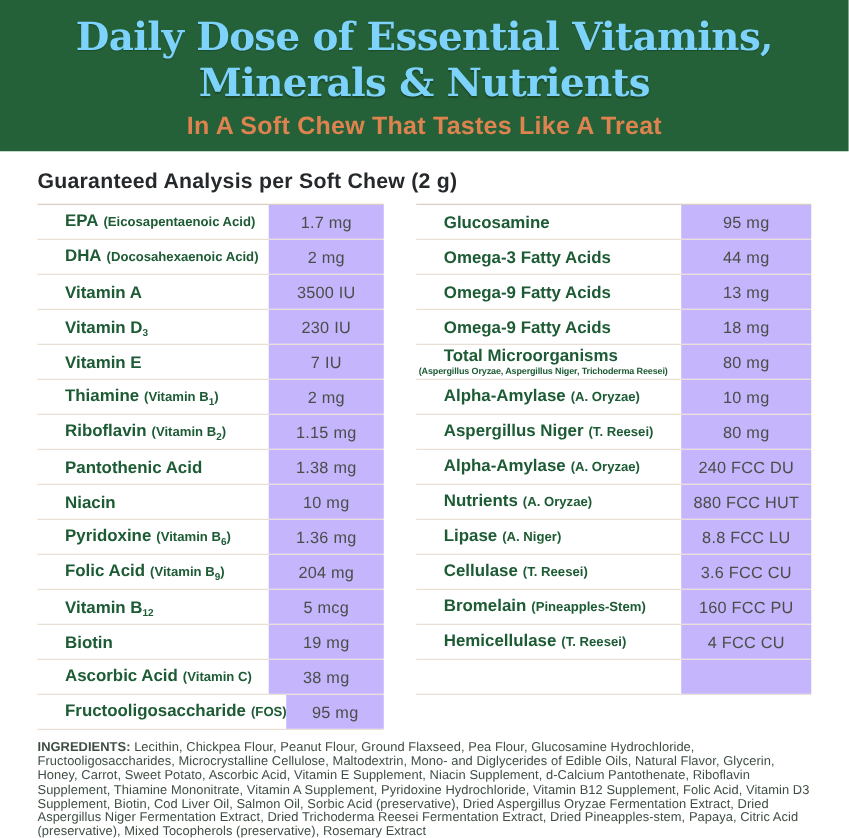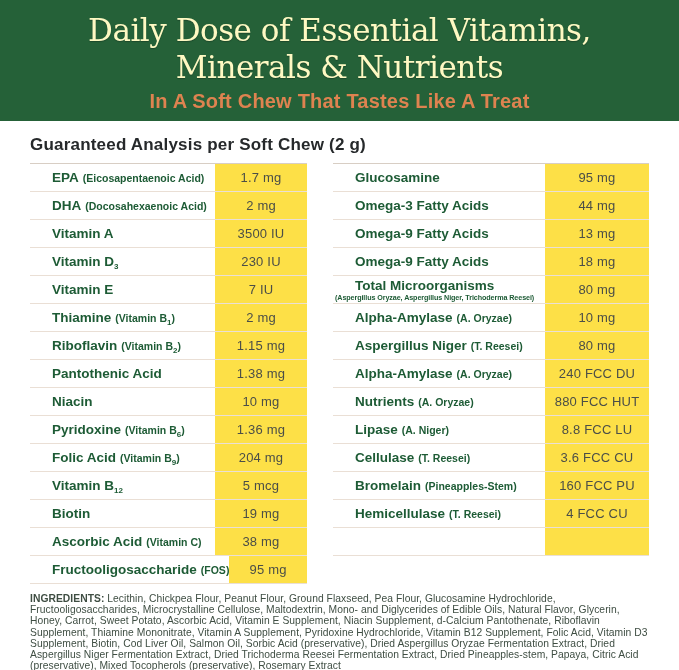--- a/index.html
+++ b/index.html
@@ -11,24 +11,24 @@
     position: relative;
   }
   .header {
     height: 121px;
     background: #256138;
     text-align: center;
     padding-top: 12px;
   }
   .title {
     font-family: "DejaVu Serif", serif;
-    font-weight: 400;
+    font-weight: 700;
     font-size: 31px;
     line-height: 37px;
-    color: #fef9c3;
+    color: #7dd3fc;
     letter-spacing: -0.5px;
     text-shadow: 0 1px 1px rgba(0,0,0,0.25);
   }
   .subtitle {
     margin-top: 4px;
     font-size: 20px;
     font-weight: 700;
     color: #de8350;
     letter-spacing: 0.2px;
   }
@@ -59,21 +59,21 @@
     vertical-align: -3px; line-height: 0;
   }
   .note  { font-size: 10.5px; font-weight: 700; color: #1d5b35; margin-left: 4px; }
   .ntail { font-size: 10.5px; font-weight: 700; color: #1d5b35; }
   .note2 {
     font-size: 7.2px; line-height: 8px; font-weight: 700;
     color: #1d5b35; margin-top: 1px; white-space: nowrap; letter-spacing: -0.1px;
   }
   .cell.value {
     display: flex; align-items: center; justify-content: center;
-    background: #fde047;
+    background: #c4b5fd;
     font-size: 13px; color: #4b4e48; letter-spacing: 0.2px;
   }
   .left  .cell.value { width: 92px; }
   .right .cell.value { width: 104px; }
   .ingredients {
     margin: 9px 30px 0;
     font-size: 10.3px;
     line-height: 11.2px;
     color: #3f4e43;
     letter-spacing: 0.05px;

